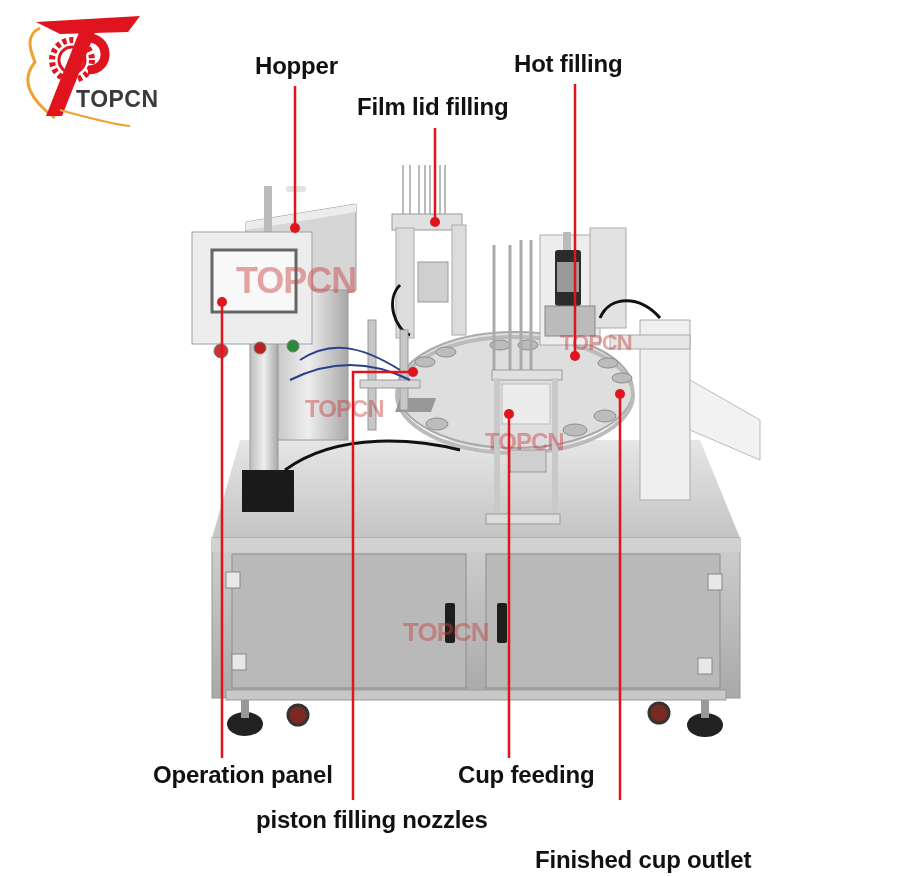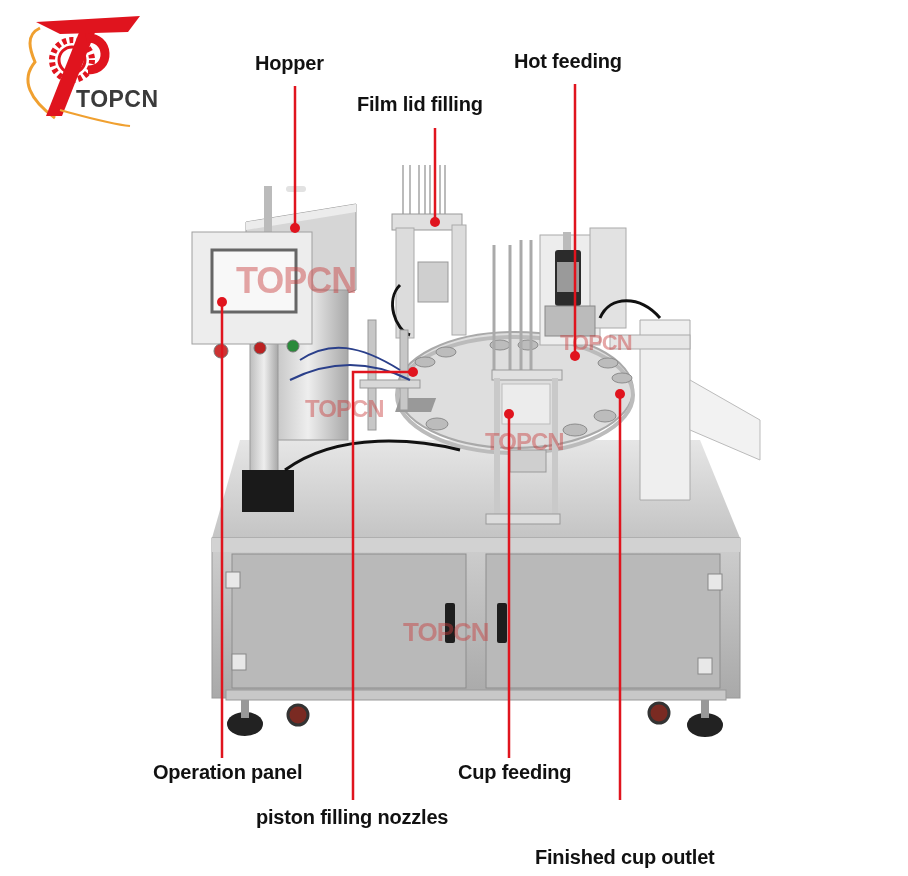--- a/index.html
+++ b/index.html
@@ -1,20 +1,20 @@
 <!DOCTYPE html>
 <html><head>
 <meta charset="utf-8">
 <style>
   html, body { margin: 0; padding: 0; background: #ffffff; }
   body { width: 908px; height: 876px; position: relative; overflow: hidden;
          font-family: "Liberation Sans", sans-serif; }
   .canvas { position: absolute; left: 0; top: 0; width: 908px; height: 876px; }
   .label { position: absolute; font-family: "Liberation Sans", sans-serif; font-weight: bold;
-           font-size: 20px; color: #111111; white-space: nowrap; letter-spacing: -0.2px; }
+           font-size: 24px; color: #111111; white-space: nowrap; letter-spacing: -0.2px; }
   .logo-text { position: absolute; left: 76px; top: 86px; font-family: "Liberation Sans", sans-serif;
                font-size: 23px; font-weight: bold; color: #3a3a3a; letter-spacing: 0.5px; }
   .wm { position: absolute; font-family: "Liberation Sans", sans-serif; font-weight: bold;
         color: rgba(200,60,60,0.45); letter-spacing: -1px; }
 </style>
 </head>
 <body>
 
 <div class="canvas">
 
@@ -173,19 +173,19 @@
       <polygon points="36,22 140,16 128,32 60,34" fill="#e0141e"></polygon>
       <polygon points="80,30 96,30 62,116 46,116" fill="#e0141e"></polygon>
       <path d="M86,38 C110,36 112,70 88,70" stroke="#e0141e" stroke-width="9" fill="none"></path>
       <path d="M60,110 C90,118 110,124 130,126" stroke="#f0a030" stroke-width="2" fill="none"></path>
     </svg>
     <div class="logo-text">TOPCN</div>
   </div>
 
   <div class="label" style="left:255px;top:52px;">Hopper</div>
   <div class="label" style="left:357px;top:93px;">Film lid filling</div>
-  <div class="label" style="left:514px;top:50px;">Hot feeding</div>
+  <div class="label" style="left:514px;top:50px;">Hot filling</div>
   <div class="label" style="left:256px;top:806px;">piston filling nozzles</div>
   <div class="label" style="left:153px;top:761px;">Operation panel</div>
   <div class="label" style="left:458px;top:761px;text-align:center;">Cup feeding</div>
   <div class="label" style="left:535px;top:806px;margin-top:40px;">Finished cup outlet</div>
 
 </div>
 
 </body></html>

